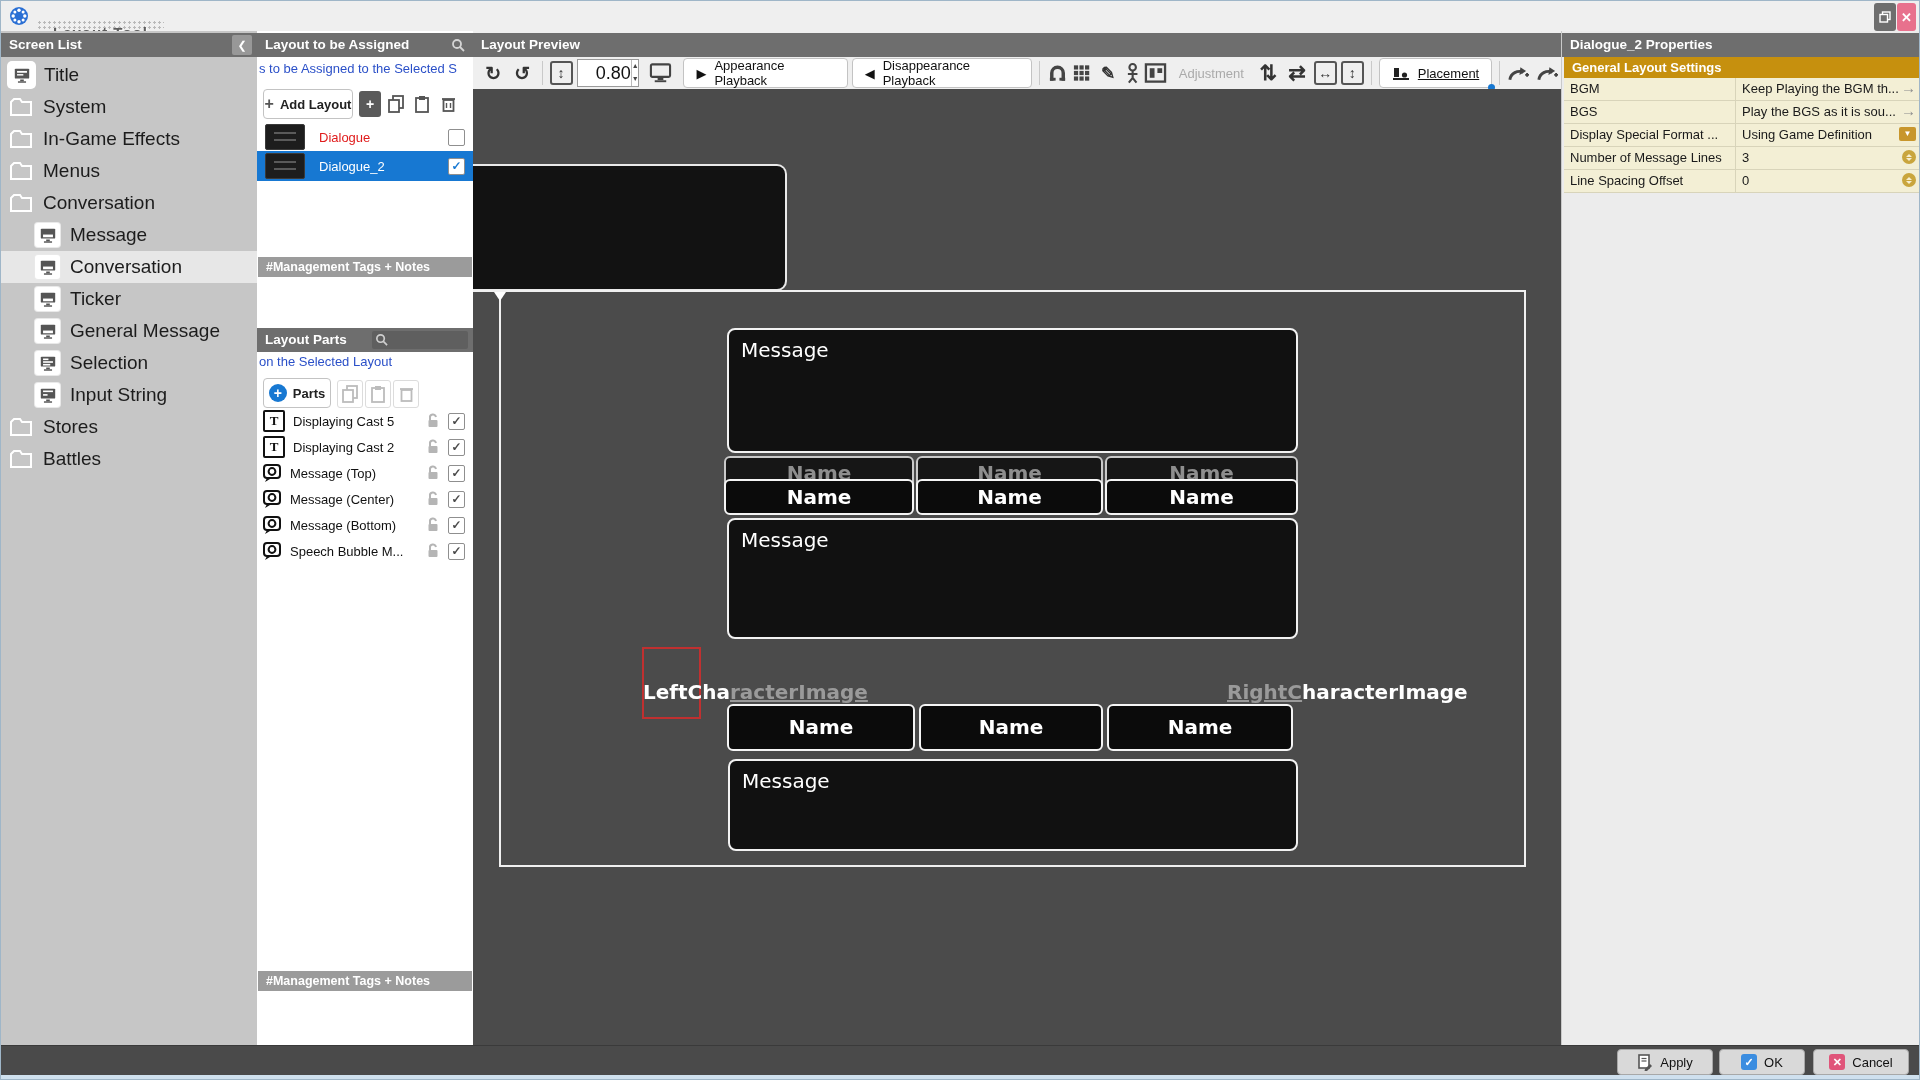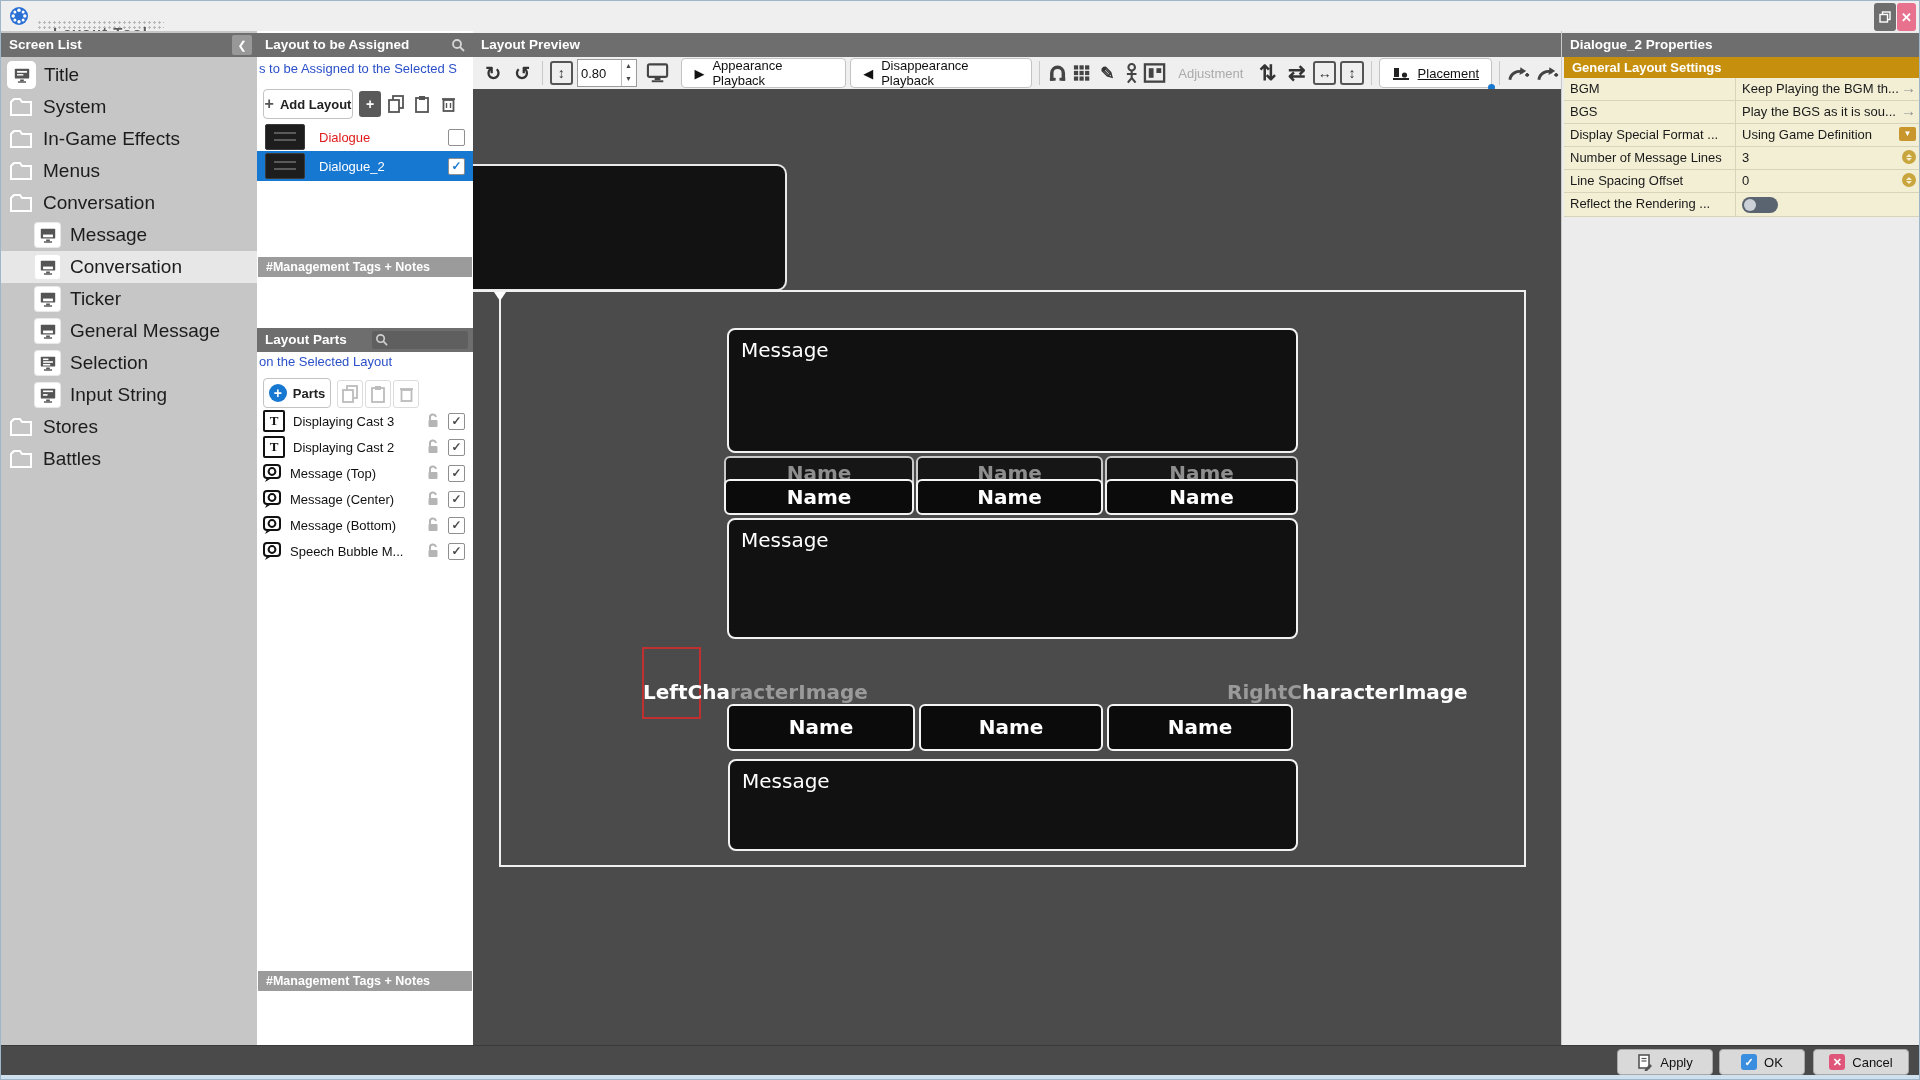--- a/index.html
+++ b/index.html
@@ -81,21 +81,21 @@
   .lockicon{width:14px;height:16px;margin-right:8px;display:flex;}
   .part-row .cb{width:15px;height:15px;color:#4a4a4a;}
 
   
   #previewpanel{left:472px;top:30px;width:1088px;height:1014px;background:#efefef;}
   #pv-header{left:0;top:2px;width:1088px;}
   #pv-toolbar{left:0;top:26px;width:1088px;height:32px;display:flex;align-items:center;gap:4px;}
   .tb-glyph{font-size:19px;color:#333;font-weight:bold;width:26px;text-align:center;}
   .tb-sep{width:1px;height:24px;background:#c9c9c9;margin:0 3px;}
   #zoombox{width:60px;height:26px;border:1px solid #9a9a9a;background:#fff;display:flex;align-items:center;}
-  #zoomval{flex:1;text-align:left;padding-left:3px;font-size:13px;color:#111;}
+  #zoomval{flex:1;text-align:left;padding-left:18px;font-size:18px;color:#111;}
   .spincol{width:14px;height:100%;border-left:1px solid #bbb;display:flex;flex-direction:column;}
   .spincol span{flex:1;font-size:7px;line-height:12px;text-align:center;color:#444;}
   .pv-btn{height:28px;background:#fff;border:1px solid #c3c3c3;border-radius:4px;display:flex;
       align-items:center;justify-content:center;gap:8px;font-size:13px;color:#111;padding:0 12px;}
   .boxarrow{width:24px;height:24px;border:2px solid #555;border-radius:3px;box-sizing:border-box;
       display:flex;align-items:center;justify-content:center;font-size:14px;color:#333;font-weight:bold;}
   .graytext{color:#aaa;font-size:13px;margin:0 8px;}
   #placement-btn{position:relative;text-decoration:underline;}
   #placement-dot{position:absolute;right:-4px;bottom:-4px;width:7px;height:7px;border-radius:50%;background:#1778d2;}
 
@@ -113,21 +113,21 @@
   #msg-top{left:254px;top:239px;width:571px;height:125px;}
   #msg-center{left:254px;top:429px;width:571px;height:121px;}
   #msg-bottom{left:255px;top:670px;width:570px;height:92px;}
   .plate{position:absolute;box-sizing:border-box;border-radius:6px;text-align:center;
       font-weight:bold;font-size:20px;}
   .plate.ghost{background:#161616;border:2px solid #c9c9c9;color:#8e8e8e;height:50px;line-height:30px;}
   .plate.solid{background:#0b0b0b;border:2px solid #f5f5f5;color:#fff;}
   .rowA{top:367px;} .rowB{top:390px;height:36px;line-height:32px;} .rowC{top:615px;height:47px;line-height:43px;}
   #redrect{left:169px;top:558px;width:55px;height:68px;border:2px solid #c03030;}
   .chartext{font-size:20px;font-weight:bold;white-space:nowrap;}
-  .chartext .bright{color:#fff;} .chartext .dim{color:#9a9a9a;}
+  .chartext .bright{color:#fff;} .chartext .dim{color:#9a9a9a;text-decoration:underline;}
   #leftchar{left:170px;top:591px;} #rightchar{left:754px;top:591px;}
 
   
   #proppanel{left:1560px;top:30px;width:360px;height:1014px;background:#ececec;border-left:1px solid #c9c9c9;}
   #pr-header{left:0;top:2px;width:360px;}
   #pr-section{left:2px;top:26px;width:356px;height:21px;background:#c6900e;color:#fff;
       font-size:13px;font-weight:bold;line-height:21px;padding:0 8px;box-sizing:border-box;}
   .prop-row{left:2px;width:356px;height:23px;display:flex;position:absolute;background:#f3efd5;
       border-bottom:1px solid #d8d4ba;box-sizing:border-box;font-size:13px;color:#1a1a1a;}
   .prop-label{width:172px;border-right:1px solid #d8d4ba;padding:3px 6px 0;box-sizing:border-box;
@@ -434,21 +434,21 @@
     </div>
     <div class="abs ghosticon" style="left:136px">
       <svg width="15" height="18" viewBox="0 0 15 18">
         <rect x="2.5" y="5" width="10" height="11" fill="none" stroke="#bcbcbc" stroke-width="1.8"></rect>
         <line x1="1" y1="4" x2="14" y2="4" stroke="#bcbcbc" stroke-width="1.8"></line>
       </svg>
     </div>
 
     <div class="part-row" style="top:377px">
       <span class="ic-T">T</span>
-      <span class="part-label">Displaying Cast 3</span>
+      <span class="part-label">Displaying Cast 5</span>
       <span class="lockicon">
         <svg width="14" height="16" viewBox="0 0 14 16">
             <path d="M4 7V5a3 3 0 0 1 6-1" fill="none" stroke="#b5b5b5" stroke-width="2"></path>
             <rect x="2.5" y="7" width="9" height="7" rx="1" fill="#b5b5b5"></rect>
           </svg>
       </span>
       <span class="cb">✓</span>
     </div>
     <div class="part-row" style="top:403px">
       <span class="ic-T">T</span>
@@ -713,28 +713,20 @@
     <div class="prop-row" style="top:139px">
       <span class="prop-label">Line Spacing Offset</span>
       <span class="prop-value">
         <span class="val">0</span>
         <span class="spinicon">
             <i class="up"></i>
             <i class="dn"></i>
           </span>
       </span>
     </div>
-    <div class="prop-row" style="top:162px;height:24px">
-      <span class="prop-label">Reflect the Rendering ...</span>
-      <span class="prop-value">
-        <span class="toggle">
-            <span class="knob"></span>
-          </span>
-      </span>
-    </div>
   </div>
 
   <div id="statusbar" class="abs">
     <span id="btn-apply" class="sb-btn">
       <svg width="16" height="17" viewBox="0 0 16 17">
         <rect x="2" y="1" width="10" height="13" fill="#fff" stroke="#555" stroke-width="1.6"></rect>
         <line x1="4.5" y1="4.5" x2="9.5" y2="4.5" stroke="#555" stroke-width="1.2"></line>
         <line x1="4.5" y1="7" x2="9.5" y2="7" stroke="#555" stroke-width="1.2"></line>
         <path d="M8 15l5-5 2 2-5 5-2.6.6z" fill="#555"></path>
       </svg>

